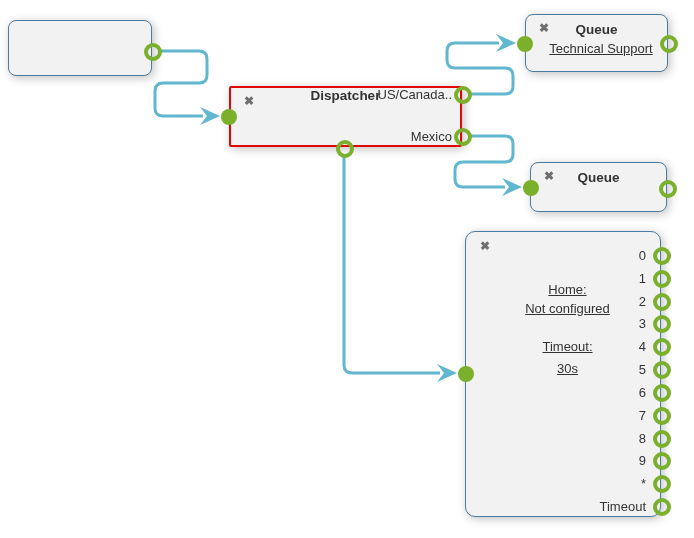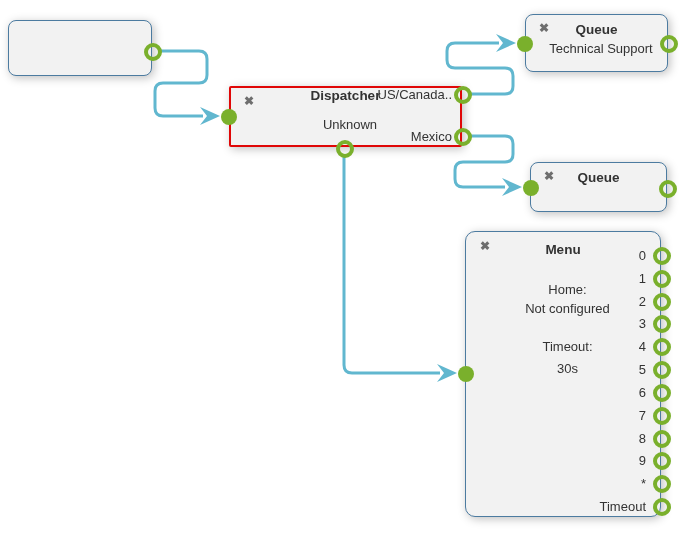--- a/index.html
+++ b/index.html
@@ -58,20 +58,21 @@
     line-height: 16px;
     color: var(--text);
   }
   .node-sub {
     position: absolute;
     left: 9px; right: 0;
     text-align: center;
     font-size: 13px;
     line-height: 16px;
     color: var(--text);
+    text-decoration: underline;
   }
 
   .x-icon {
     position: absolute;
     left: 13px; top: 6px;
     font-size: 12px;
     font-weight: bold;
     color: var(--delete-icon);
     cursor: pointer;
     line-height: 14px;
@@ -131,21 +132,20 @@
     <path class="arrow" d="M457,373 L437,364 L444,373 L437,382 Z"></path>
   </svg>
 
   <div class="node" style="left:8px; top:20px; width:144px; height:56px;">
     <span class="ring" style="left:135px; top:22px"></span>
   </div>
 
   <div class="node node--selected" style="left:229px; top:86px; width:233px; height:61px;">
     <span class="x-icon">✖</span>
     <div class="node-title" style="top:0">Dispatcher</div>
-    <div class="node-sub" style="top:29px">Unknown</div>
 
     <span class="port-label" style="right:8px; top:-2px; text-align:left">US/Canada..</span>
     <span class="port-label" style="right:8px; top:40px; text-align:left">Mexico</span>
 
     <span class="dot" style="left:-10px; top:21px"></span>
     <span class="ring" style="left:223px; top:-2px"></span>
     <span class="ring" style="left:223px; top:40px"></span>
     <span class="ring" style="left:105px; top:52px"></span>
   </div>
 
@@ -159,21 +159,20 @@
 
   <div class="node" style="left:530px; top:162px; width:137px; height:50px;">
     <span class="x-icon">✖</span>
     <div class="node-title" style="top:7px">Queue</div>
     <span class="dot" style="left:-8px; top:17px"></span>
     <span class="ring" style="left:128px; top:17px"></span>
   </div>
 
   <div class="node node--menu" style="left:465px; top:231px; width:196px; height:286px;">
     <span class="x-icon" style="left:14px; top:7px">✖</span>
-    <div class="node-title" style="top:10px">Menu</div>
 
     <div class="node-sub" style="top:50px">Home:</div>
     <div class="node-sub" style="top:107px">Timeout:</div>
     <div class="node-sub" style="top:69px">Not configured</div>
     <div class="node-sub" style="top:129px">30s</div>
 
     <span class="dot" style="left:-8px; top:134px"></span>
 
     <div class="menu-port-row" style="top:15px">
       <span class="port-label">0</span>

